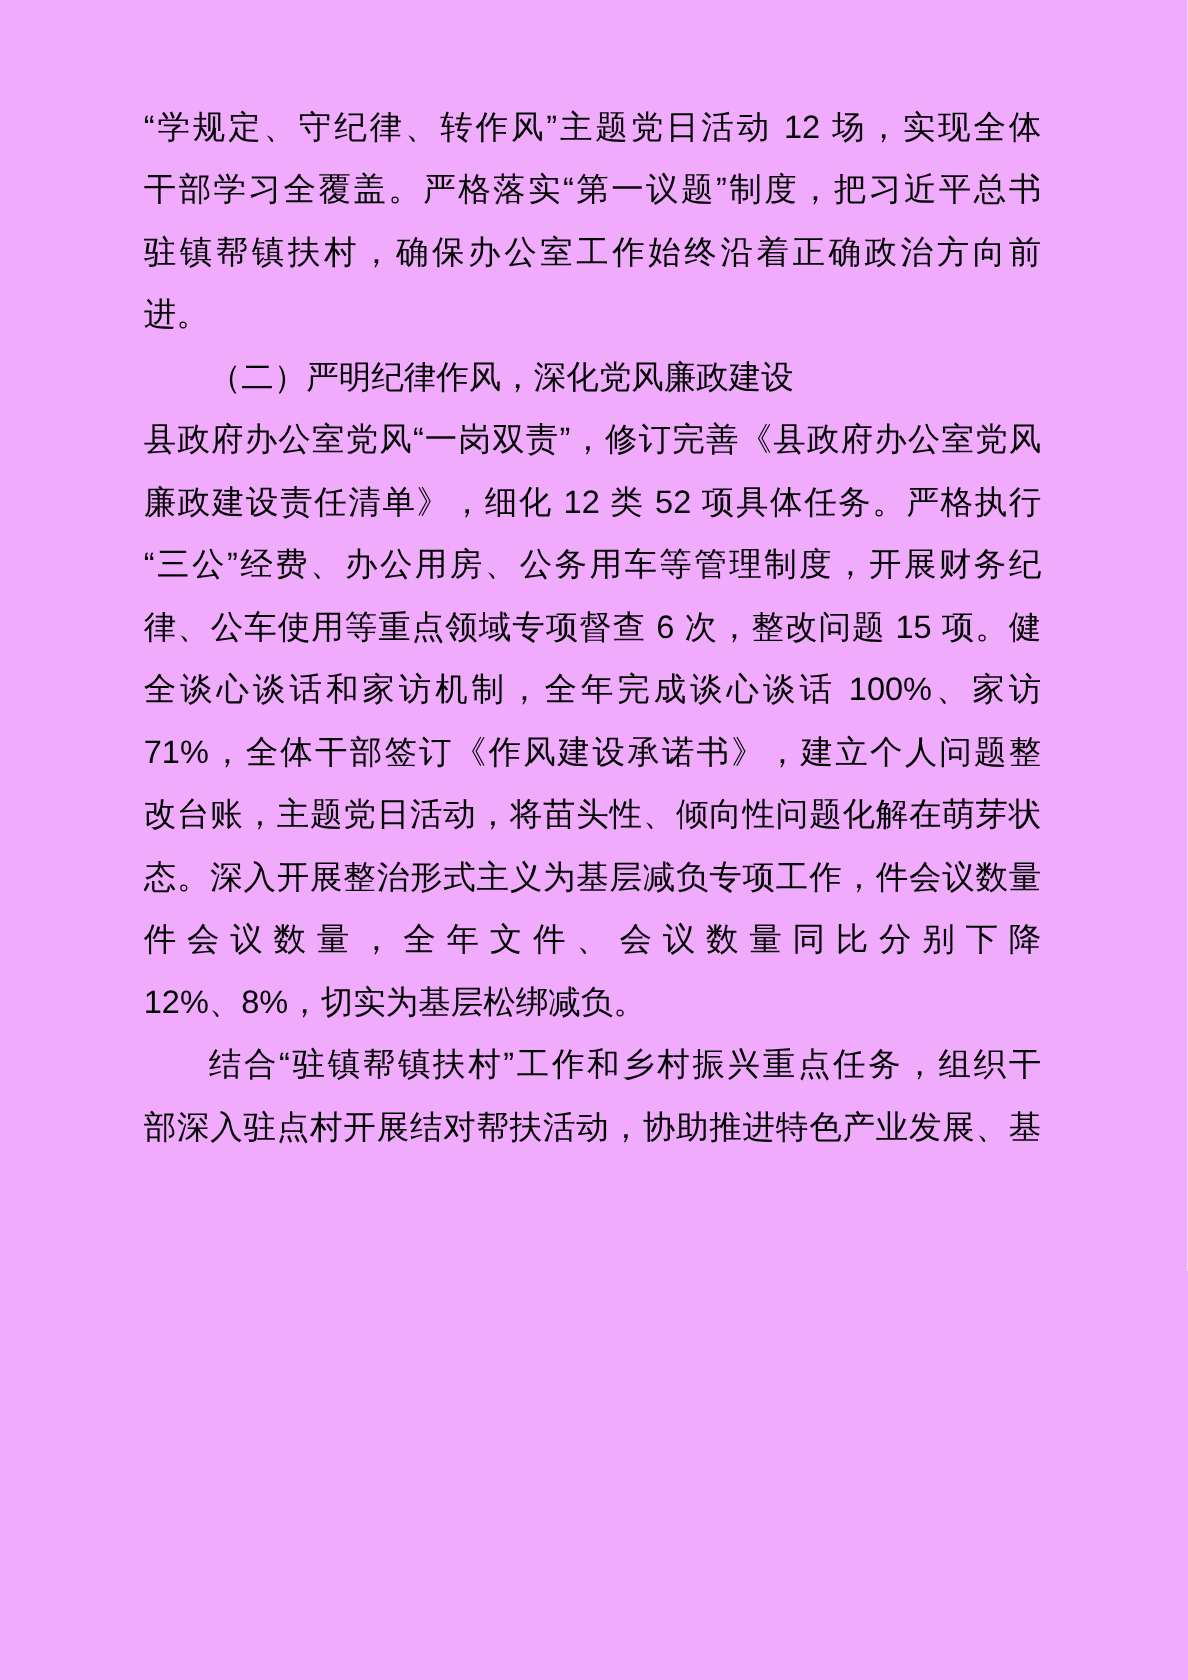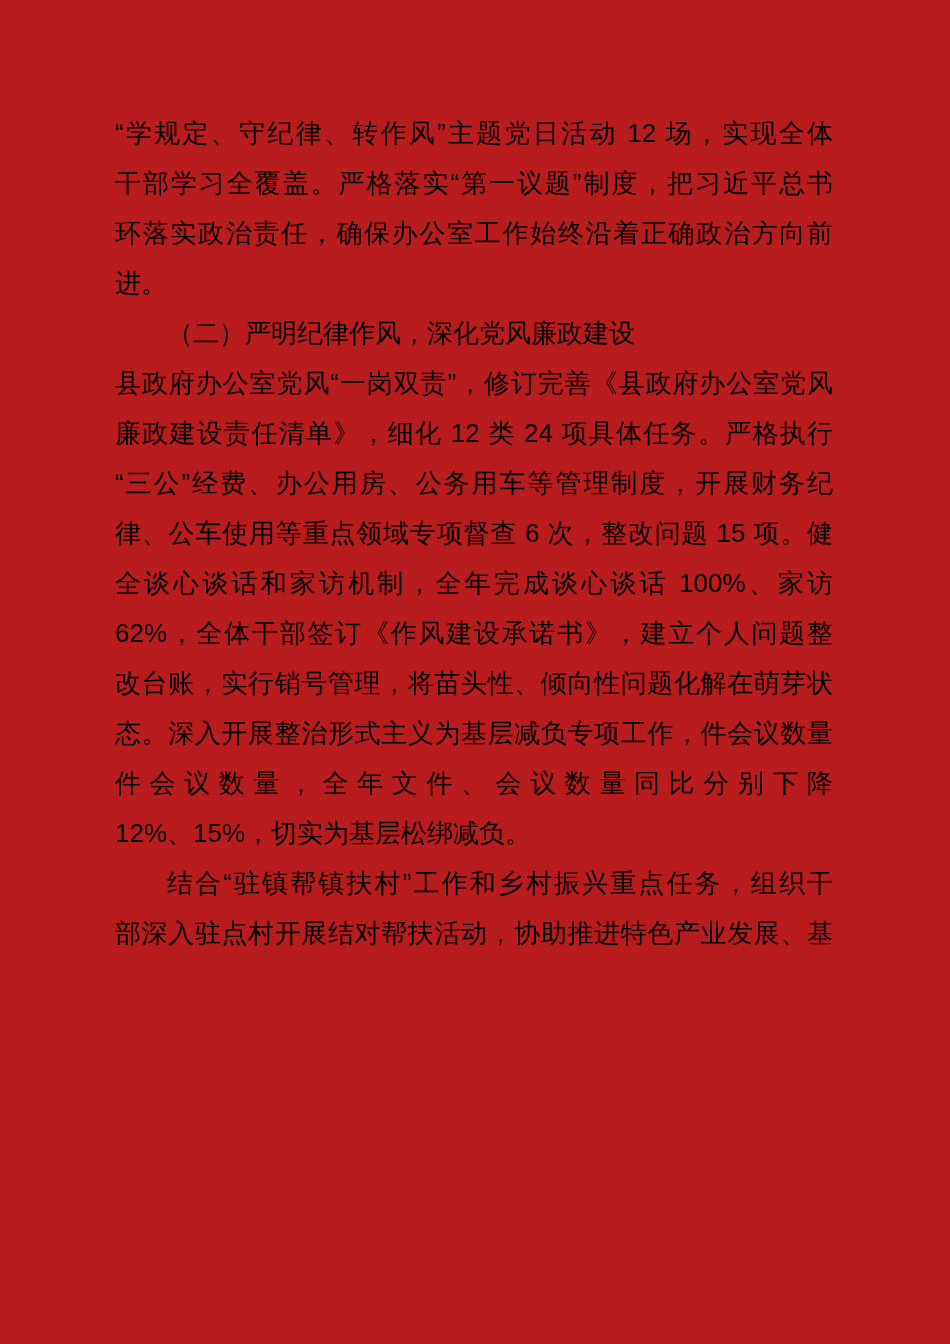--- a/index.html
+++ b/index.html
@@ -4,23 +4,23 @@
 <style>
   html, body {
     margin: 0;
     padding: 0;
     background: #ffffff;
   }
   .page {
     position: relative;
     width: 950px;
     height: 1344px;
-    background: #b91c1c;
+    background: #f0abfc;
     box-sizing: border-box;
-    padding: 108px 117px 0 115px;
+    padding: 76px 117px 0 115px;
     overflow: hidden;
     font-family: "Liberation Sans", "DejaVu Sans", sans-serif;
     color: #000000;
     font-size: 26px;
   }
   .para { margin: 0; padding: 0; }
   .line {
     height: 50px;
     line-height: 50px;
     text-align: left;
@@ -39,37 +39,37 @@
   }
 </style>
 </head>
 <body>
 
 <div class="page">
 
   <div class="para">
     <div class="line just">“学规定、守纪律、转作风”主题党日活动 12 场，实现全体</div>
     <div class="line just">干部学习全覆盖。严格落实“第一议题”制度，把习近平总书</div>
-    <div class="line just">环落实政治责任，确保办公室工作始终沿着正确政治方向前</div>
+    <div class="line just">驻镇帮镇扶村，确保办公室工作始终沿着正确政治方向前</div>
     <div class="line">进。</div>
   </div>
 
   <h2 class="line heading indent">（二）严明纪律作风，深化党风廉政建设</h2>
 
   <div class="para">
     <div class="line just">县政府办公室党风“一岗双责”，修订完善《县政府办公室党风</div>
-    <div class="line just">廉政建设责任清单》，细化 12 类 24 项具体任务。严格执行</div>
+    <div class="line just">廉政建设责任清单》，细化 12 类 52 项具体任务。严格执行</div>
     <div class="line just">“三公”经费、办公用房、公务用车等管理制度，开展财务纪</div>
     <div class="line just">律、公车使用等重点领域专项督查 6 次，整改问题 15 项。健</div>
     <div class="line just">全谈心谈话和家访机制，全年完成谈心谈话 100%、家访</div>
-    <div class="line just">62%，全体干部签订《作风建设承诺书》，建立个人问题整</div>
-    <div class="line just">改台账，实行销号管理，将苗头性、倾向性问题化解在萌芽状</div>
+    <div class="line just">71%，全体干部签订《作风建设承诺书》，建立个人问题整</div>
+    <div class="line just">改台账，主题党日活动，将苗头性、倾向性问题化解在萌芽状</div>
     <div class="line just">态。深入开展整治形式主义为基层减负专项工作，件会议数量</div>
     <div class="line just">件会议数量，全年文件、会议数量同比分别下降</div>
-    <div class="line">12%、15%，切实为基层松绑减负。</div>
+    <div class="line">12%、8%，切实为基层松绑减负。</div>
   </div>
 
 
   <div class="para">
     <div class="line just indent">结合“驻镇帮镇扶村”工作和乡村振兴重点任务，组织干</div>
     <div class="line just">部深入驻点村开展结对帮扶活动，协助推进特色产业发展、基</div>
   </div>
 
 </div>
 

